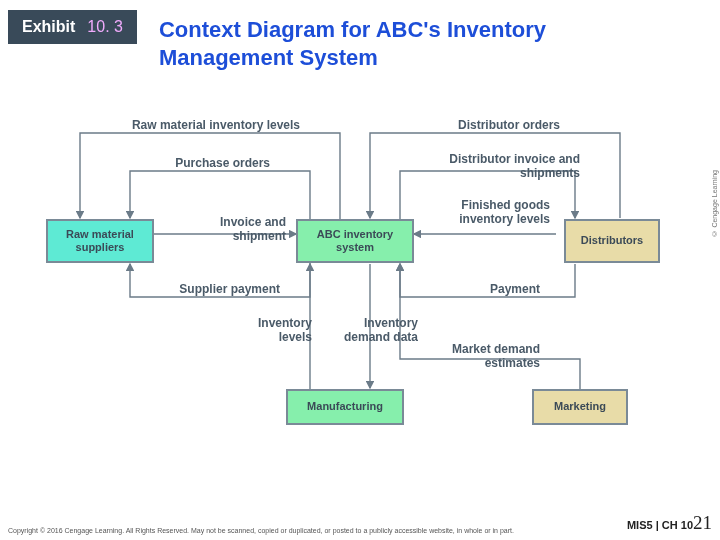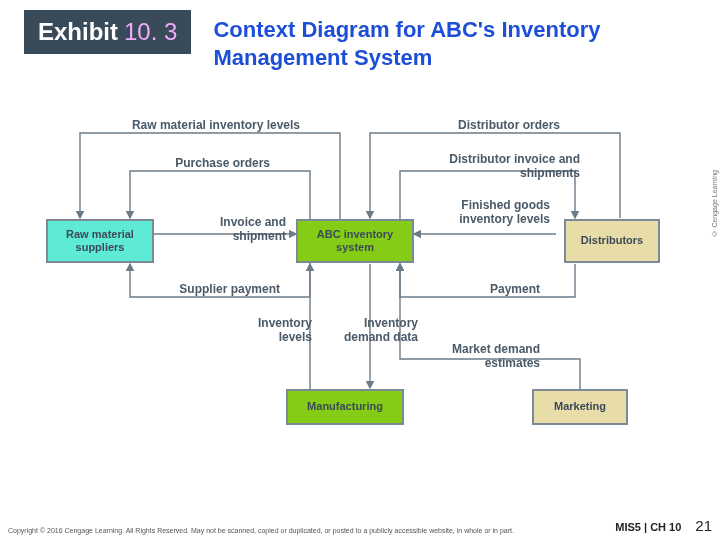--- a/index.html
+++ b/index.html
@@ -13,26 +13,26 @@
   }
   .header {
     display: flex;
     align-items: flex-start;
     padding: 10px 0 0 0;
   }
   .exhibit-box {
     background: #394a59;
     color: #fff;
     padding: 8px 14px;
-    font-size: 24px;
+    font-size: 16px;
     font-weight: bold;
     display: flex;
     align-items: center;
-    gap: 0;
-    margin-left: 24px;
+    gap: 6px;
+    margin-left: 8px;
   }
   .exhibit-num {
     color: #f0abfc;
     font-weight: normal;
     background: none;
     margin-left: 6px;
   }
   .title {
     font-size: 22px;
     font-weight: bold;
@@ -54,21 +54,21 @@
     font-size: 11px;
     font-weight: bold;
     color: #3b4a57;
     display: flex;
     align-items: center;
     justify-content: center;
     padding: 4px;
     line-height: 1.2;
   }
   .grey { background: #5eead4; }
-  .bluegrey { background: #84cc16; }
+  .bluegrey { background: #86efac; }
   .yellow { background: #e8dca8; }
   .flow-label {
     position: absolute;
     font-size: 12px;
     color: #4a5a68;
     text-align: right;
     line-height: 1.15;
     font-weight: bold;
   }
   svg.lines {
@@ -87,24 +87,23 @@
     justify-content: space-between;
     align-items: flex-end;
     font-size: 7px;
     color: #555;
   }
   .footer-right {
     font-size: 11px;
     font-weight: bold;
     color: #222;
     display: flex;
-    gap: 14px;
     align-items: baseline;
   }
-  .page-num { font-size: 15px; font-weight: normal; }
+  .page-num { font-size: 19px; font-weight: normal; font-family: Liberation Serif, serif; }
   .credit {
     position: absolute;
     right: 2px;
     top: 170px;
     font-size: 7px;
     color: #777;
     writing-mode: vertical-rl;
     transform: rotate(180deg);
   }
 </style>

